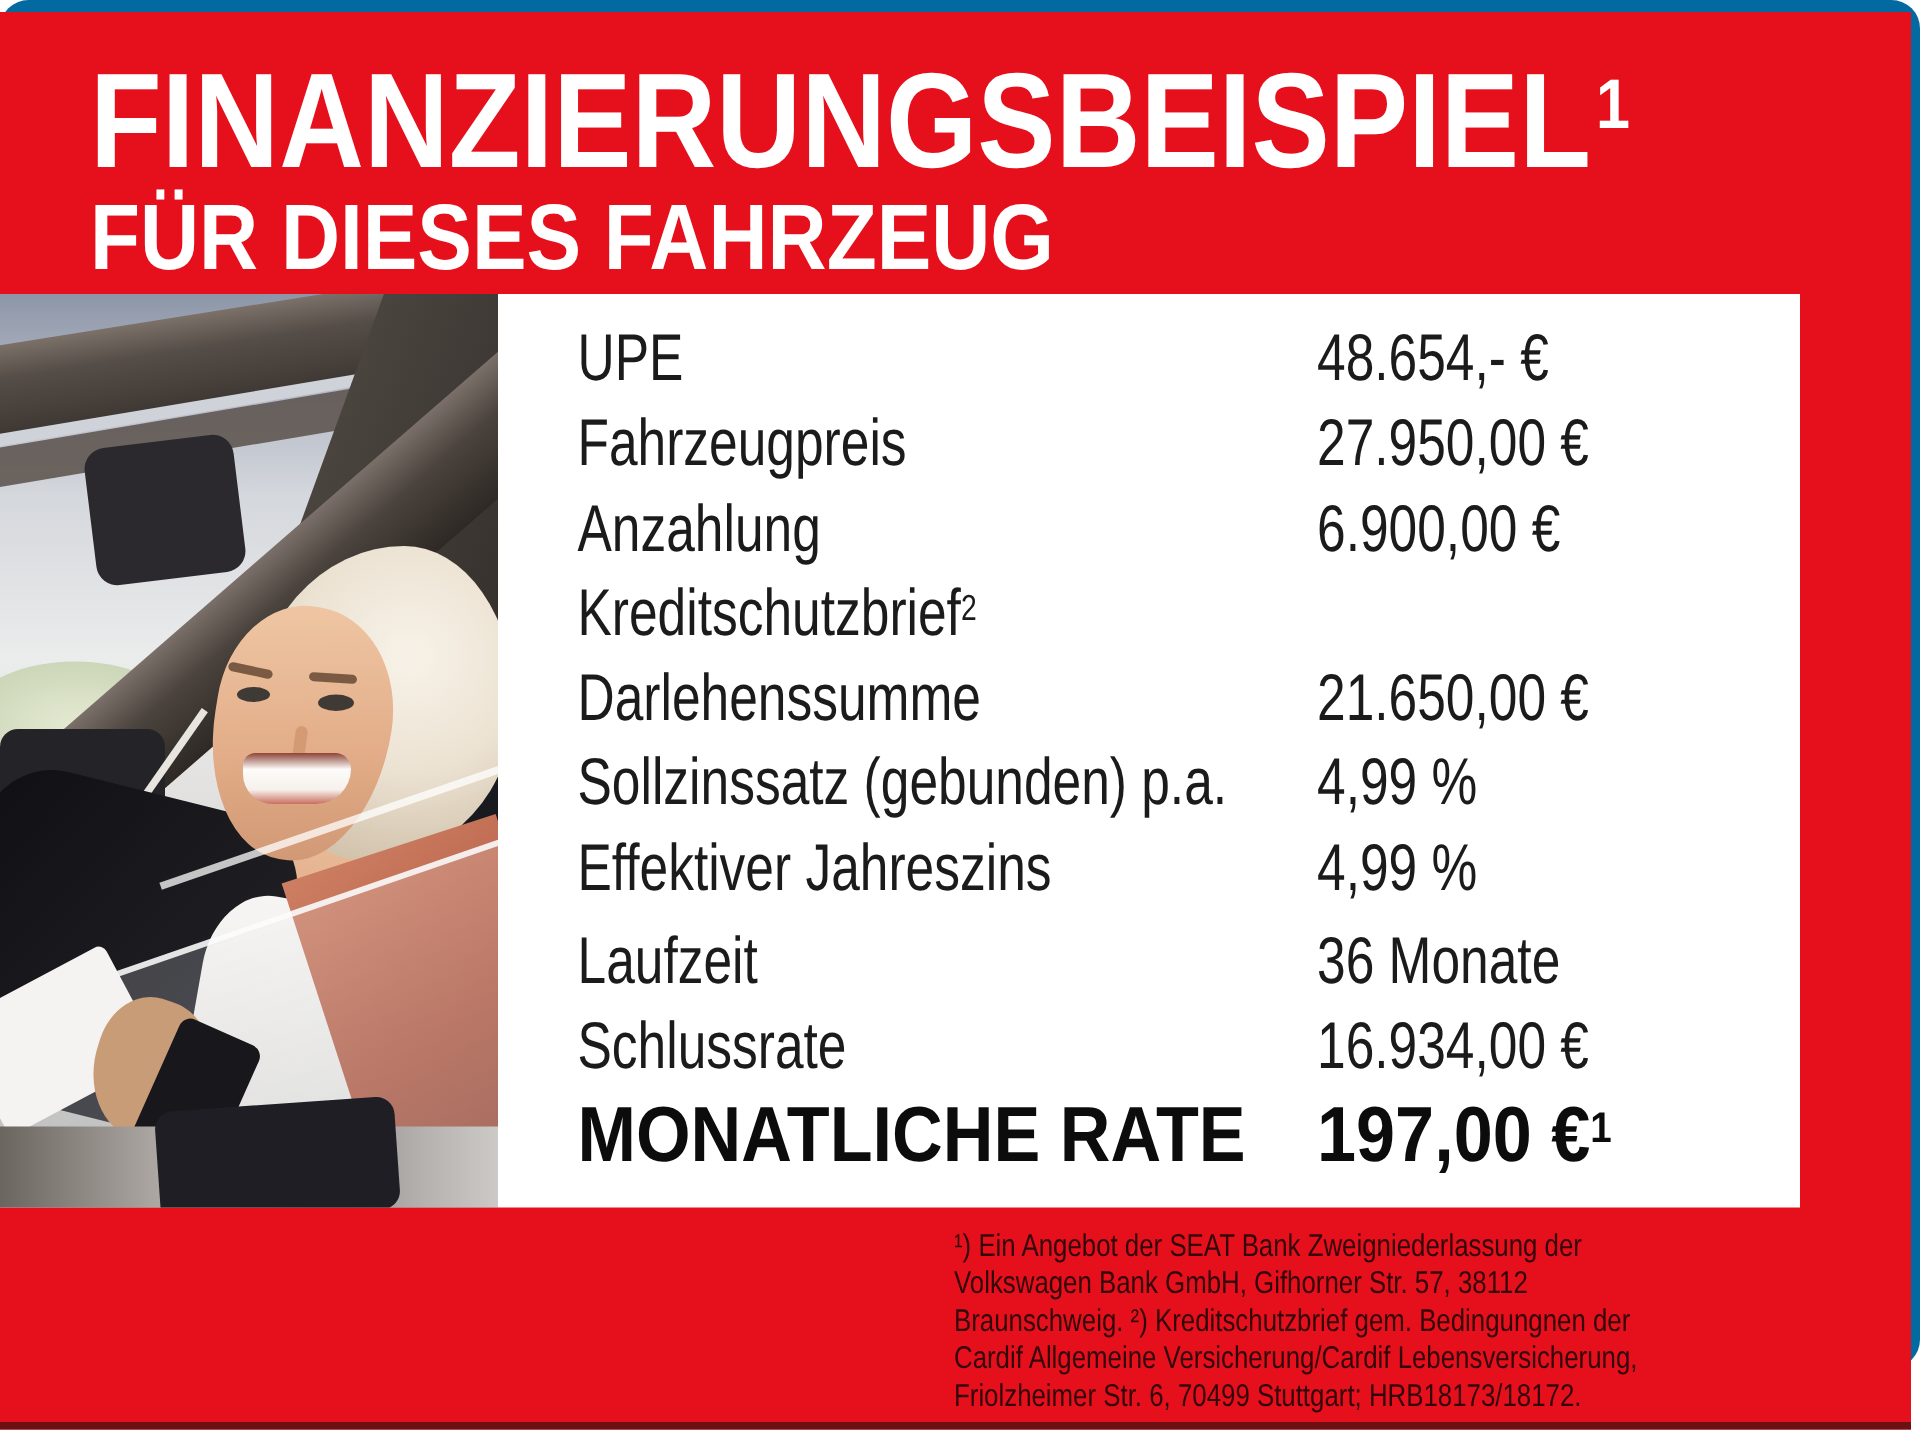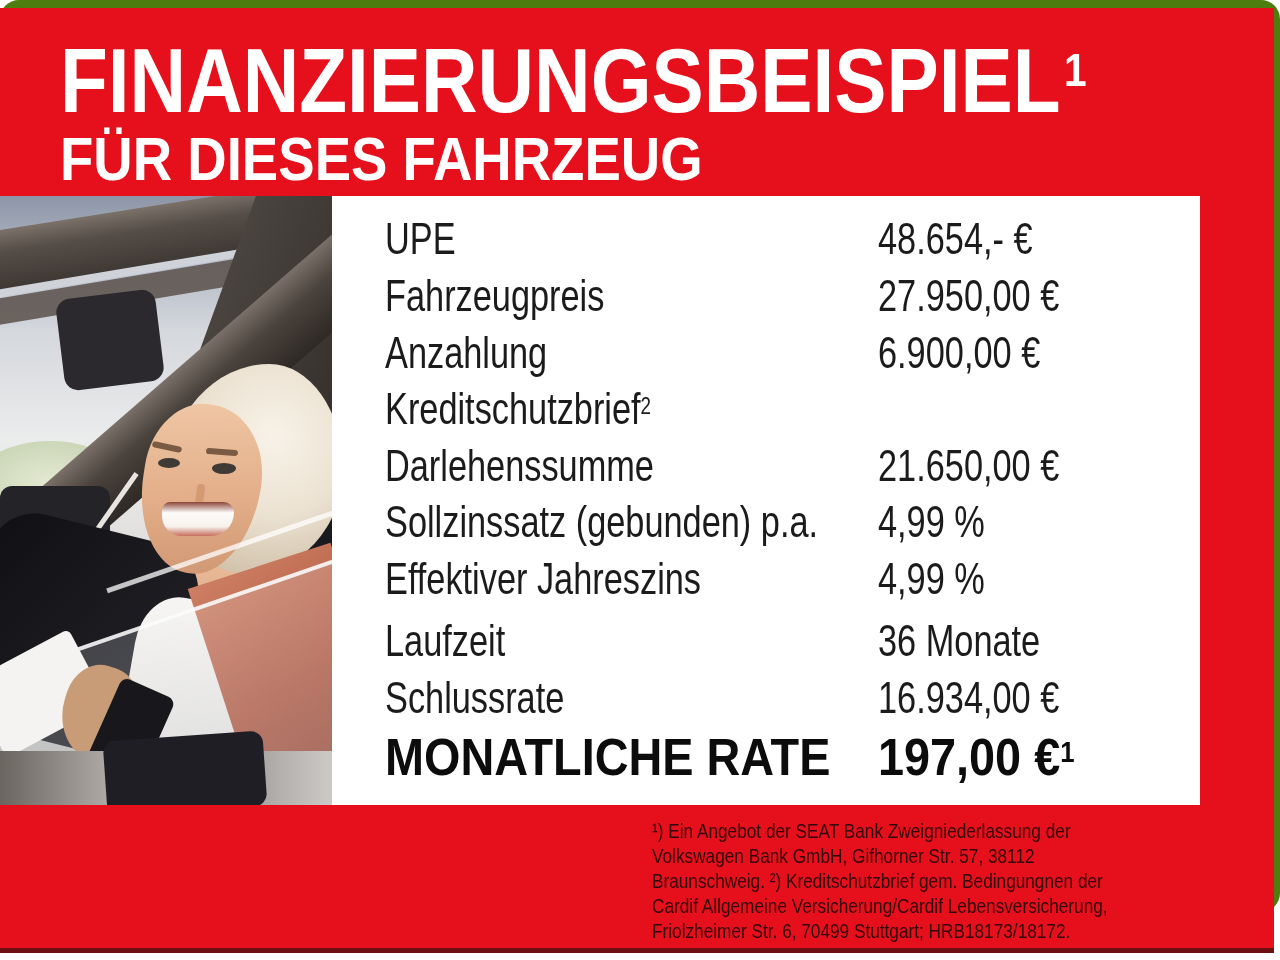--- a/index.html
+++ b/index.html
@@ -1,17 +1,17 @@
 <!DOCTYPE html>
 <html><head>
 <meta charset="utf-8">
 <style>
   html,body{margin:0;padding:0;background:#ffffff;width:1280px;height:960px;overflow:hidden;
             font-family:"Liberation Sans", sans-serif;}
-  .stage{position:absolute;left:0;top:0;width:1280px;height:912px;background:#4d7c0f;border-radius:19px;}
+  .stage{position:absolute;left:0;top:0;width:1280px;height:912px;background:#0369a1;border-radius:19px;}
 
   
   .red-card{position:absolute;left:0;top:8px;width:1274px;height:940px;background:#e6101c;
             border-bottom:5px solid #6c1014;}
 
   
   .title{position:absolute;left:60px;top:36px;color:#ffffff;font-weight:bold;font-size:90px;
          line-height:1;white-space:nowrap;transform:scaleX(.87);transform-origin:left top;}
   .title sup{font-size:.52em;vertical-align:.55em;margin-left:4px;}
   .subtitle{position:absolute;left:60px;top:128px;color:#ffffff;font-weight:bold;font-size:62px;
@@ -24,21 +24,21 @@
   .row-label{left:53px;}
   .row-value{left:546px;}
   .row-label sup{font-size:.55em;vertical-align:.4em;}
   .hl-label,.hl-value{position:absolute;color:#0c0c0c;font-size:52px;font-weight:bold;line-height:1;
          white-space:nowrap;transform:scaleX(.9);transform-origin:left top;}
   .hl-label{left:53px;top:535px;}
   .hl-value{left:546px;top:535px;}
   .hl-value sup{font-size:.55em;vertical-align:.45em;}
 
   
-  .footnotes{position:absolute;left:652px;top:818px;width:560px;}
+  .footnotes{position:absolute;left:636px;top:818px;width:560px;}
   .fn-line{color:#31070b;font-size:21px;line-height:25px;white-space:nowrap;
            transform:scaleX(.82);transform-origin:left top;}
 
   
   .photo{position:absolute;left:0;top:196px;width:332px;height:609px;overflow:hidden;
          background:linear-gradient(180deg,#8d96a8 0%,#aab1bf 8%,#d4d7dc 22%,#ebecec 40%,#e2e1df 55%,#cfcecd 72%,#b7b4b2 100%);}
   .ph{position:absolute;}
   .greenery{left:-25px;top:245px;width:150px;height:85px;border-radius:50%;
             background:radial-gradient(#e4ead2 0%,#ccd6b8 70%,rgba(204,214,184,0) 100%);}
   .frame-top{left:-30px;top:6px;width:420px;height:64px;transform:rotate(-9deg);

